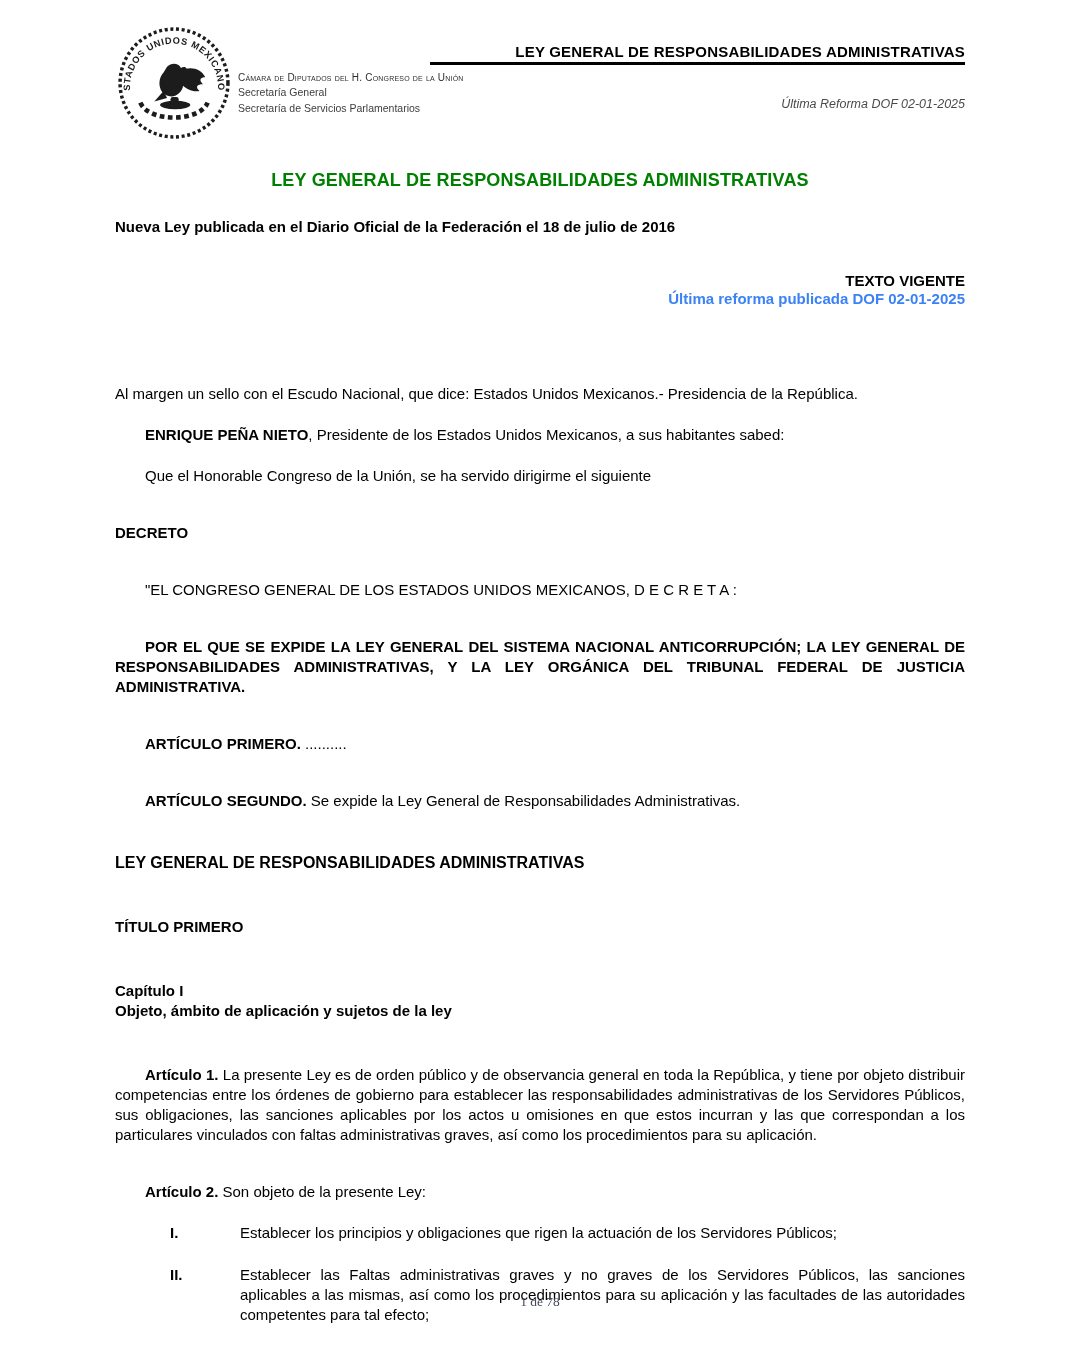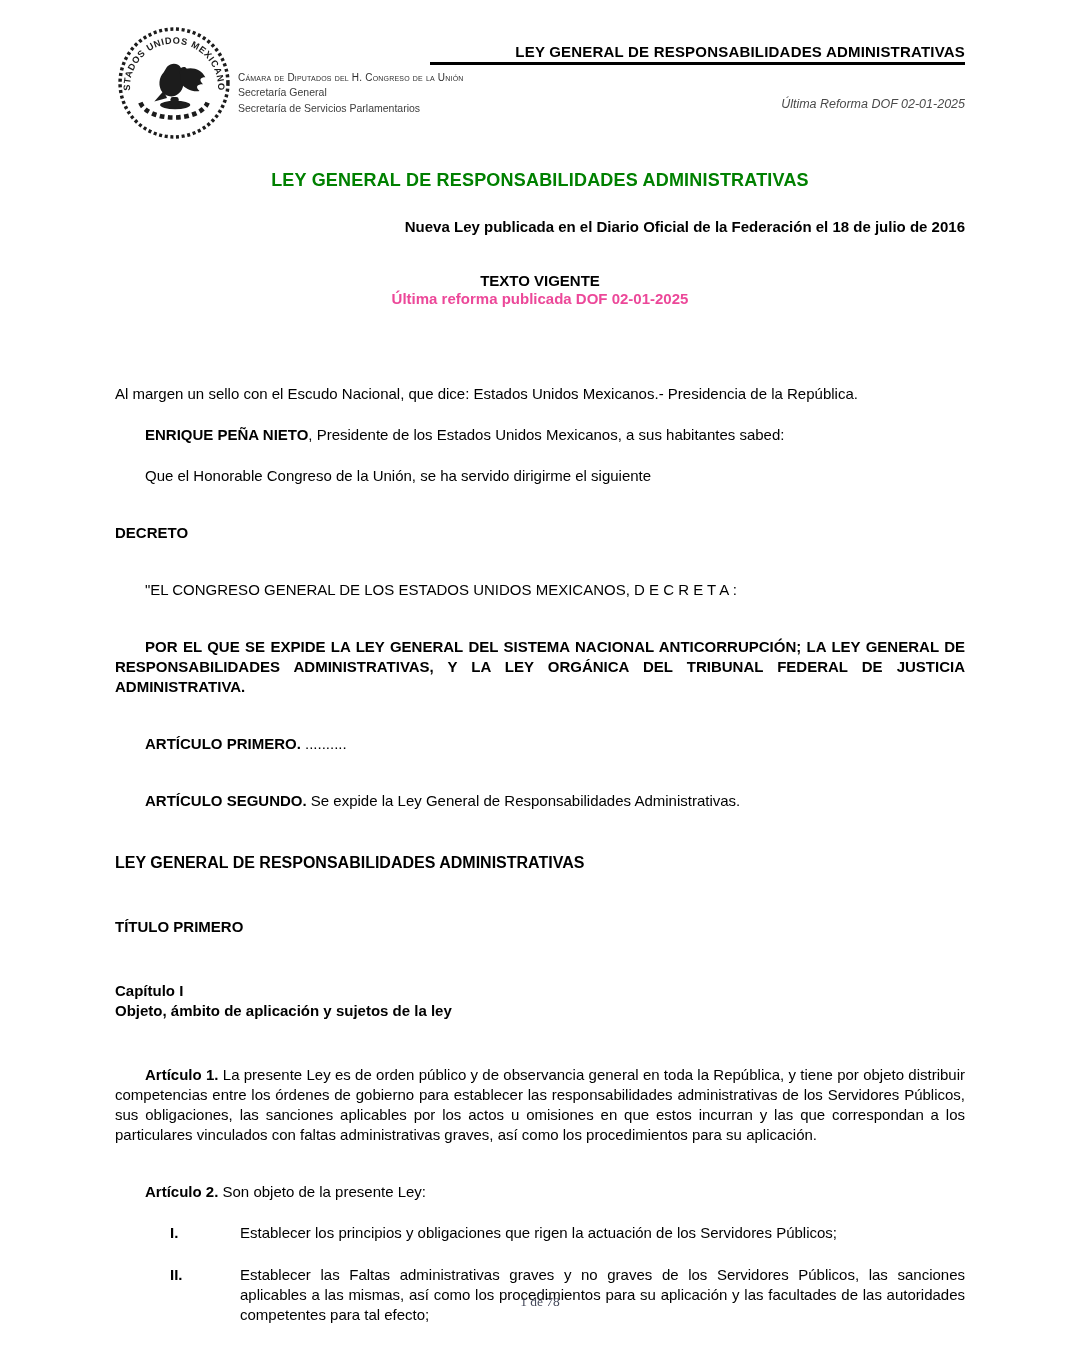--- a/index.html
+++ b/index.html
@@ -32,23 +32,23 @@
 
   
   .content {
     position: absolute; left: 115px; top: 158px; width: 850px;
     font-size: 15px; line-height: 20px;
   }
   .green-title {
     text-align: center; font-weight: bold; font-size: 18px;
     color: #008000; margin: 12px 0 0 0; letter-spacing: 0.2px;
   }
-  .pub-line { text-align: right; font-weight: bold; margin-top: 27px; }
-  .vigente { text-align: center; font-weight: bold; margin-top: 35px; line-height: 18px; }
-  .reform { text-align: center; font-weight: bold; color: #ec4899; line-height: 18px; margin-bottom: 76px; }
+  .pub-line { text-align: left; font-weight: bold; margin-top: 27px; }
+  .vigente { text-align: right; font-weight: bold; margin-top: 35px; line-height: 18px; }
+  .reform { text-align: right; font-weight: bold; color: #3b82f6; line-height: 18px; margin-bottom: 76px; }
 
   p { margin: 0 0 21px 0; text-align: justify; }
   .indent { text-indent: 30px; }
   .c-bold { text-align: left; font-weight: bold; margin: 21px 0 21px 0; }
   .gap-top { margin-top: 37px; }
   .group { margin: 44px 0; }
   .law-title { font-size: 16px; margin: 42px 0 44px 0; }
 
   .list-item { display: flex; margin: 0 0 22px 0; }
   .li-num { flex: none; margin-left: 55px; width: 70px; font-weight: bold; }

